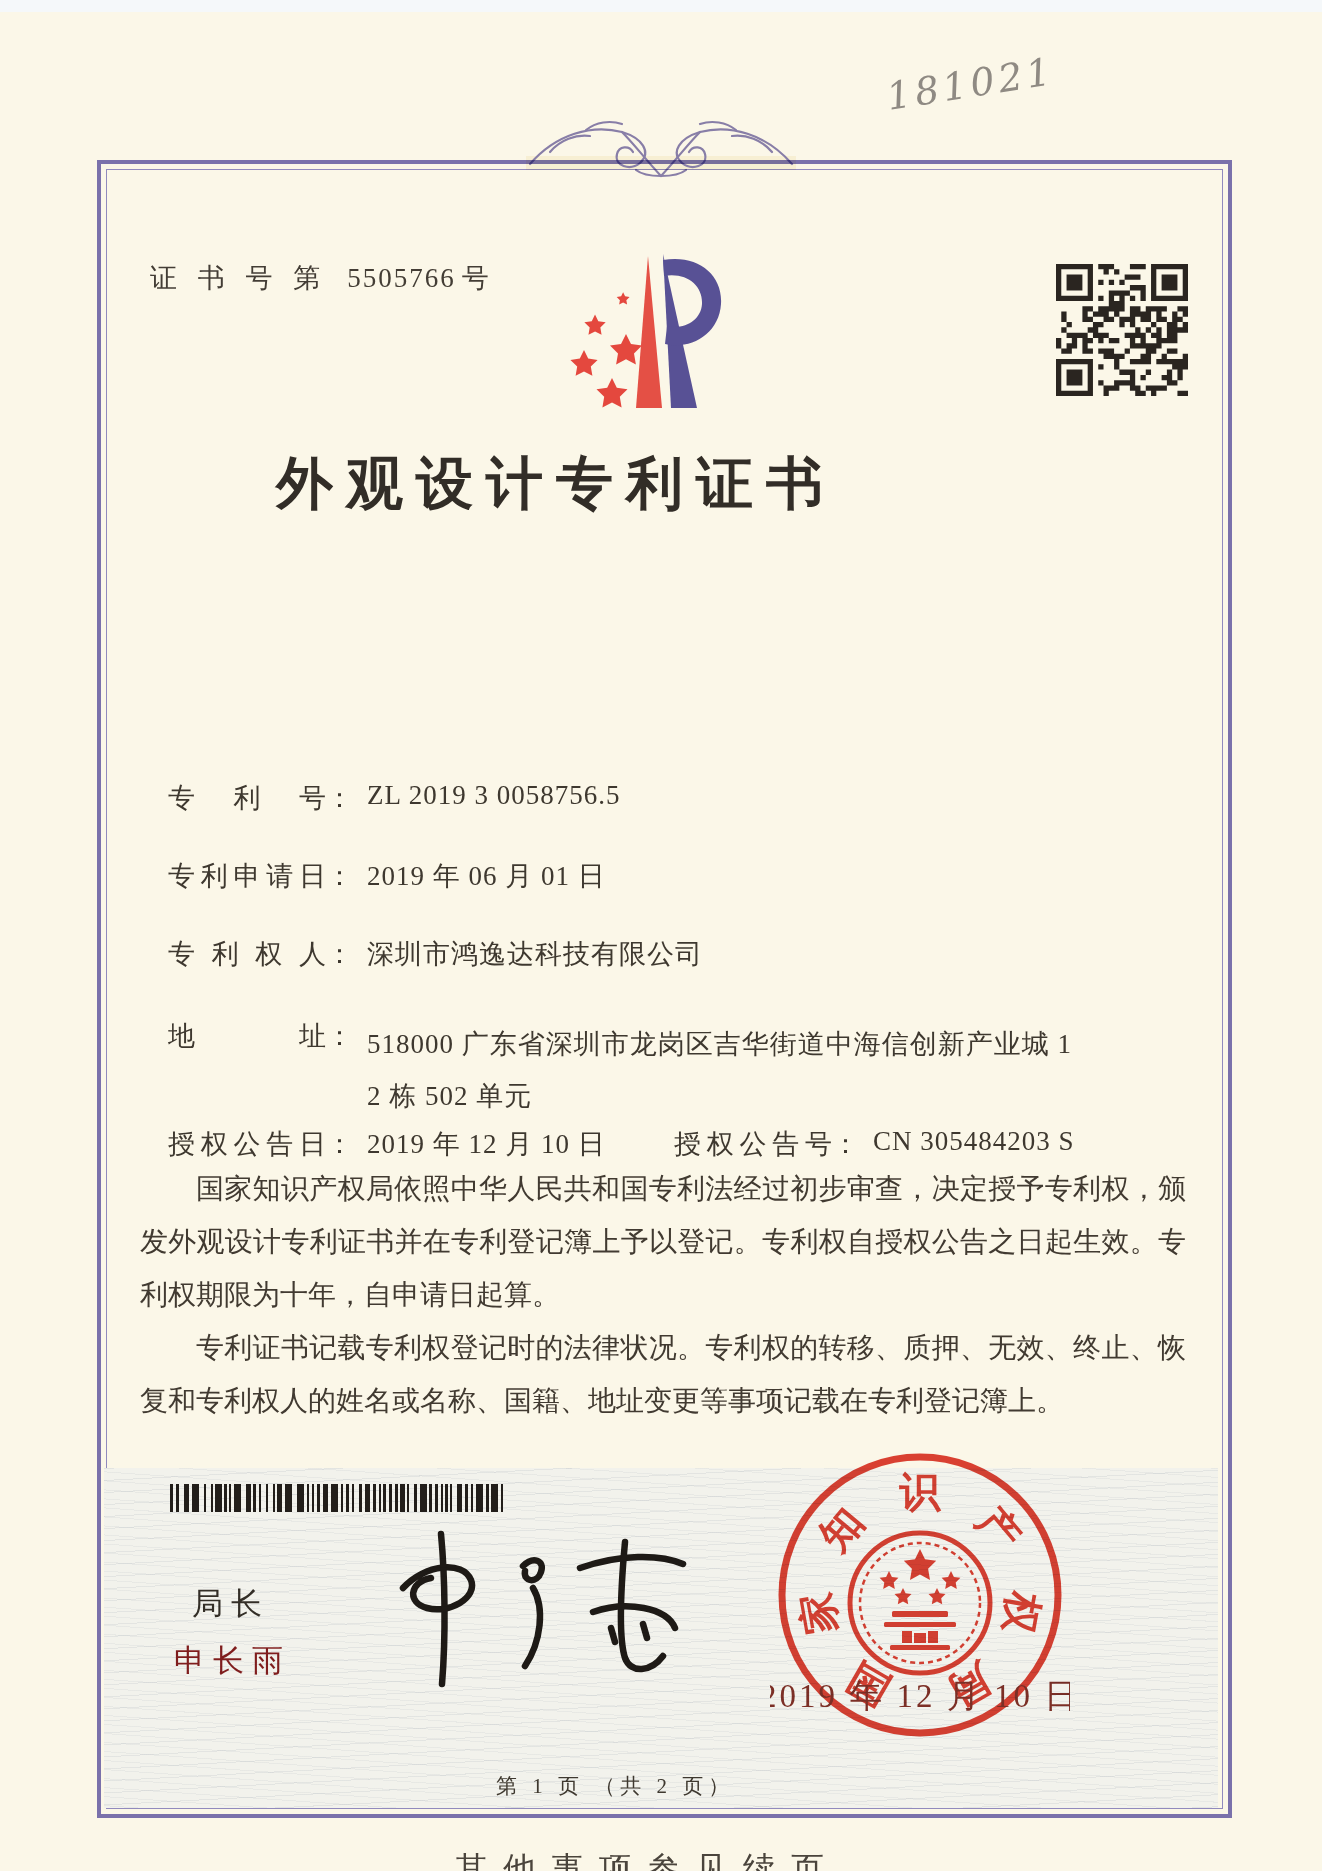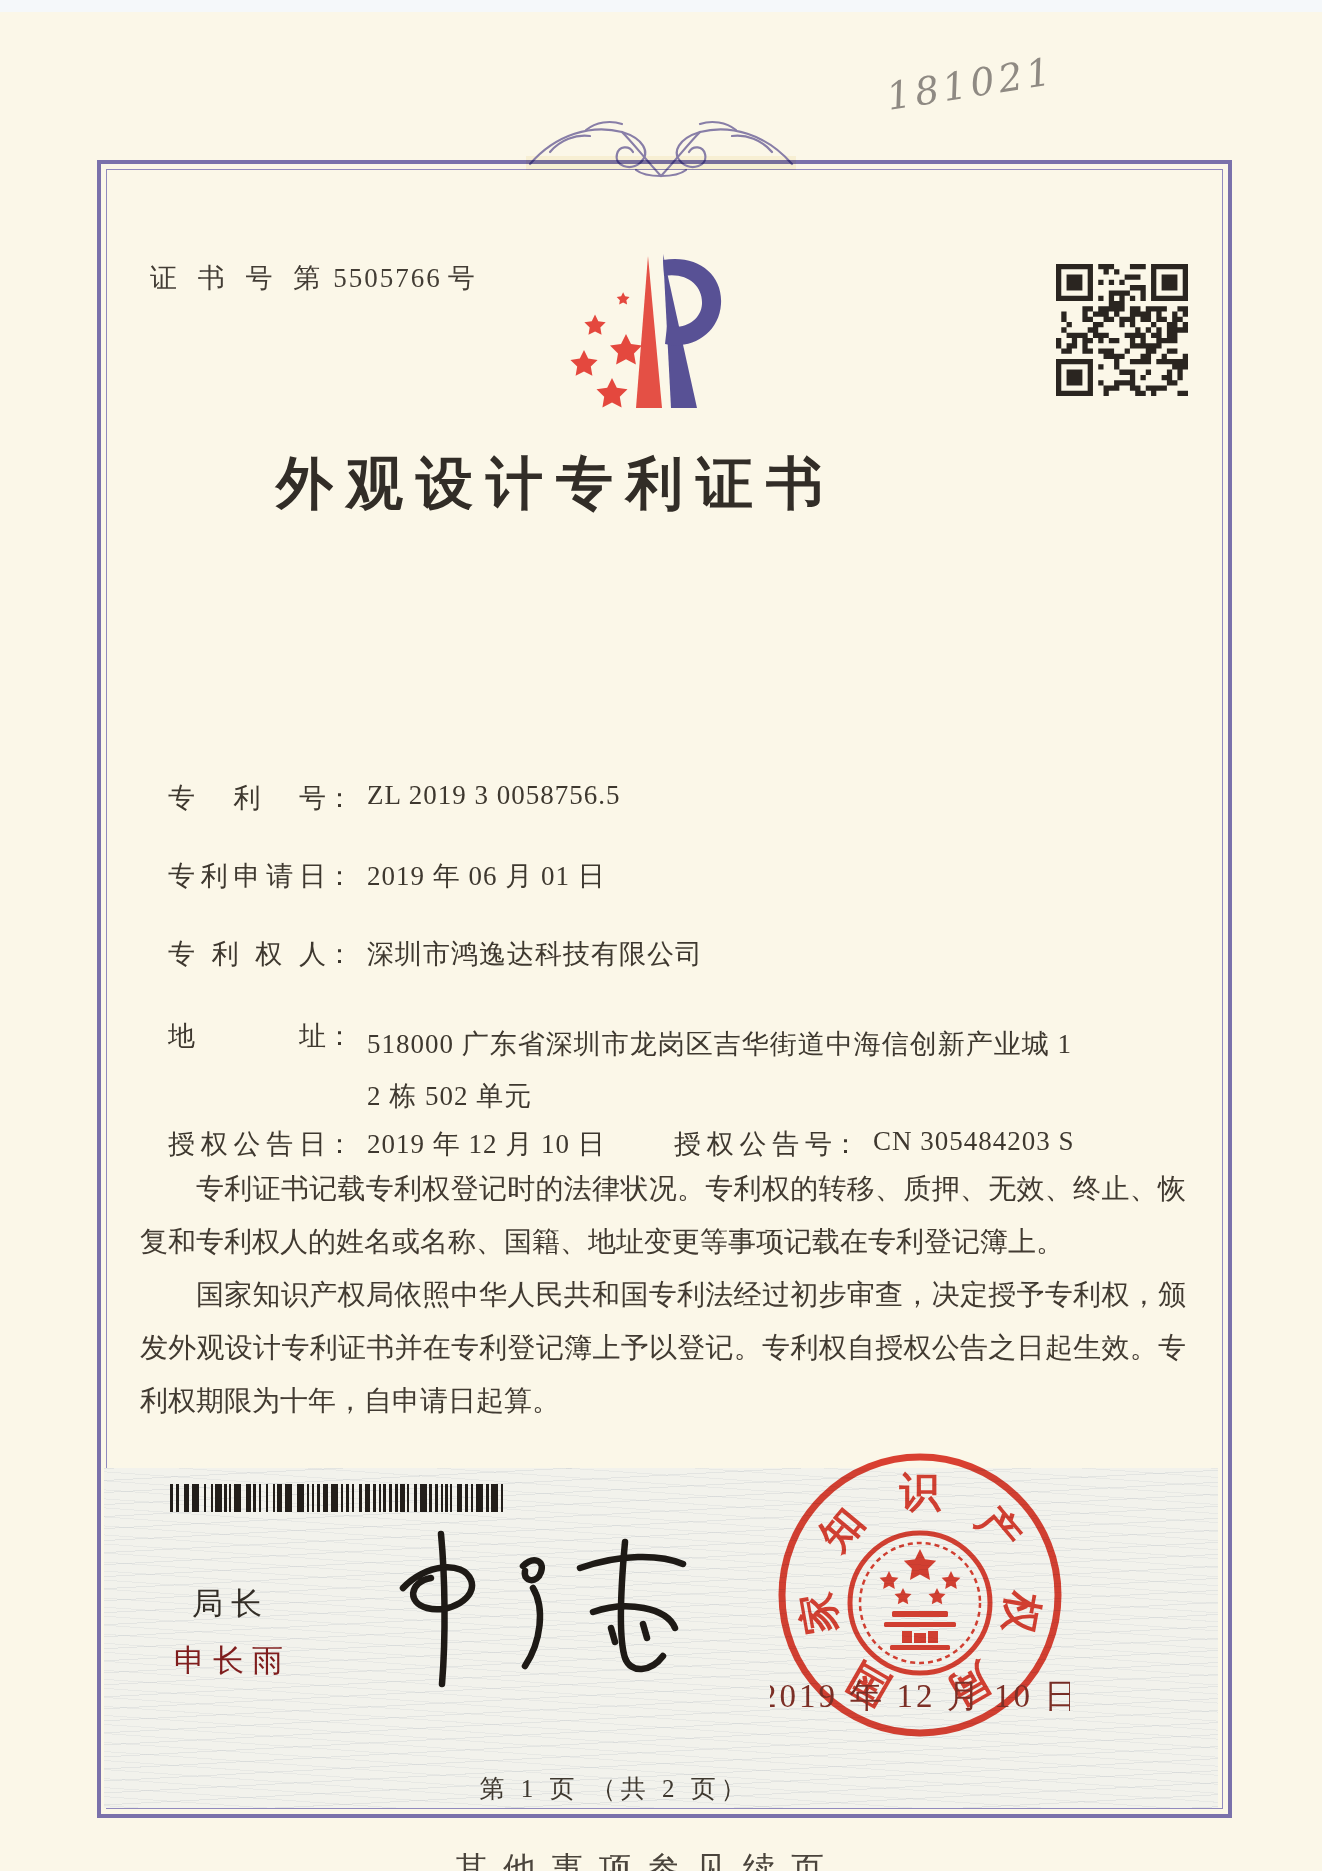--- a/index.html
+++ b/index.html
@@ -9,21 +9,21 @@
   
   .frame{position:absolute;left:97px;top:160px;width:1127px;height:1650px;border:4px solid #7a71ab;}
   .frame-inner{position:absolute;inset:5px;border:1px solid #918abd;}
   .flourish{position:absolute;mix-blend-mode:multiply;}
   
   .handwritten{position:absolute;left:886px;top:62px;font-size:38px;color:#8f8a83;
                font-style:italic;transform:rotate(-9deg);letter-spacing:4px;
                font-family:"DejaVu Serif",serif;}
   
   .certno{position:absolute;left:150px;top:260px;font-size:27px;letter-spacing:7px;color:#433d35;white-space:nowrap;}
-  .certno .num{letter-spacing:2px;padding:0 6px;}
+  .certno .num{letter-spacing:2px;padding:0 6px;margin-left:14px;}
   
   .title{position:absolute;left:0;top:446px;width:1112px;text-align:center;font-size:57px;
          font-weight:bold;letter-spacing:13px;color:#322d27;}
   
   .frow{position:absolute;left:168px;font-size:27px;color:#3e382f;white-space:nowrap;}
   .flabel{display:inline-block;width:158px;text-align:justify;text-align-last:justify;vertical-align:top;}
   .fcolon{display:inline-block;vertical-align:top;margin-right:14px;}
   .fvalue{display:inline-block;vertical-align:top;letter-spacing:1px;}
   .fvalue .vline{line-height:52px;}
   .grant2{position:absolute;left:506px;top:0;white-space:nowrap;}
@@ -40,21 +40,21 @@
   .barcode{position:absolute;left:170px;top:1484px;}
   
   .role{position:absolute;left:192px;top:1583px;font-size:31px;letter-spacing:8px;color:#332e27;}
   .sname{position:absolute;left:174px;top:1640px;font-size:31px;letter-spacing:8px;color:#7f1d1d;}
   .signature{position:absolute;left:375px;top:1516px;mix-blend-mode:multiply;}
   
   .seal{position:absolute;left:770px;top:1445px;mix-blend-mode:multiply;opacity:.95;}
   .sealchar{font-size:41px;font-weight:bold;fill:#dc382a;font-family:"Liberation Serif","DejaVu Serif",serif;}
   .sealdate{font-size:33px;fill:#7c261d;letter-spacing:3px;font-family:"Liberation Serif","DejaVu Serif",serif;}
   
-  .footer{position:absolute;left:380px;top:1772px;width:470px;text-align:center;font-size:25px;
+  .footer{position:absolute;left:380px;top:1772px;width:470px;text-align:center;font-size:21px;
           letter-spacing:5px;color:#3e382f;}
   .partial{position:absolute;left:455px;top:1847px;font-size:33px;letter-spacing:15px;color:#4a443c;}
 </style>
 </head>
 <body>
 
 <div class="page">
 
   <div class="frame">
     <div class="frame-inner"></div>
@@ -126,22 +126,22 @@
     <span class="flabel">地址</span><span class="fcolon">：</span><span class="fvalue"><span class="vline" style="display:block">518000 广东省深圳市龙岗区吉华街道中海信创新产业城 1</span><span class="vline" style="display:block">2 栋 502 单元</span></span>
   </div>
   <div class="frow" style="top:1126px">
     <span class="flabel">授权公告日</span><span class="fcolon">：</span><span class="fvalue">2019 年 12 月 10 日</span>
     <span class="grant2">
       <span class="flabel">授权公告号</span><span class="fcolon">：</span><span class="fvalue">CN 305484203 S</span>
     </span>
   </div>
 
   <div class="paras">
+    <p>国家知识产权局依照中华人民共和国专利法经过初步审查，决定授予专利权，颁发外观设计专利证书并在专利登记簿上予以登记。专利权自授权公告之日起生效。专利权期限为十年，自申请日起算。</p>
     <p>专利证书记载专利权登记时的法律状况。专利权的转移、质押、无效、终止、恢复和专利权人的姓名或名称、国籍、地址变更等事项记载在专利登记簿上。</p>
-    <p>国家知识产权局依照中华人民共和国专利法经过初步审查，决定授予专利权，颁发外观设计专利证书并在专利登记簿上予以登记。专利权自授权公告之日起生效。专利权期限为十年，自申请日起算。</p>
   </div>
 
   <div class="waves"></div>
 
   <svg class="barcode" id="barcode" width="333" height="28" viewBox="0 0 333 28">
       <path d="M0 0h3v28h-3zM6 0h3v28h-3zM14 0h5v28h-5zM22 0h7v28h-7zM34 0h2v28h-2zM41 0h2v28h-2zM45 0h7v28h-7zM54 0h3v28h-3zM59 0h2v28h-2zM64 0h7v28h-7zM76 0h5v28h-5zM83 0h3v28h-3zM89 0h2v28h-2zM96 0h2v28h-2zM103 0h2v28h-2zM107 0h5v28h-5zM115 0h7v28h-7zM127 0h7v28h-7zM137 0h2v28h-2zM142 0h2v28h-2zM147 0h3v28h-3zM153 0h5v28h-5zM161 0h7v28h-7zM171 0h2v28h-2zM176 0h3v28h-3zM182 0h2v28h-2zM189 0h3v28h-3zM195 0h5v28h-5zM203 0h3v28h-3zM209 0h2v28h-2zM213 0h3v28h-3zM219 0h3v28h-3zM225 0h3v28h-3zM230 0h5v28h-5zM237 0h2v28h-2zM244 0h3v28h-3zM250 0h7v28h-7zM259 0h3v28h-3zM265 0h3v28h-3zM271 0h2v28h-2zM275 0h3v28h-3zM280 0h2v28h-2zM287 0h5v28h-5zM295 0h3v28h-3zM301 0h2v28h-2zM306 0h7v28h-7zM316 0h3v28h-3zM321 0h7v28h-7zM331 0h3v28h-3z" fill="#221e1a"></path>
     </svg>
 
   <div class="role">局长</div>
   <div class="sname">申长雨</div>

